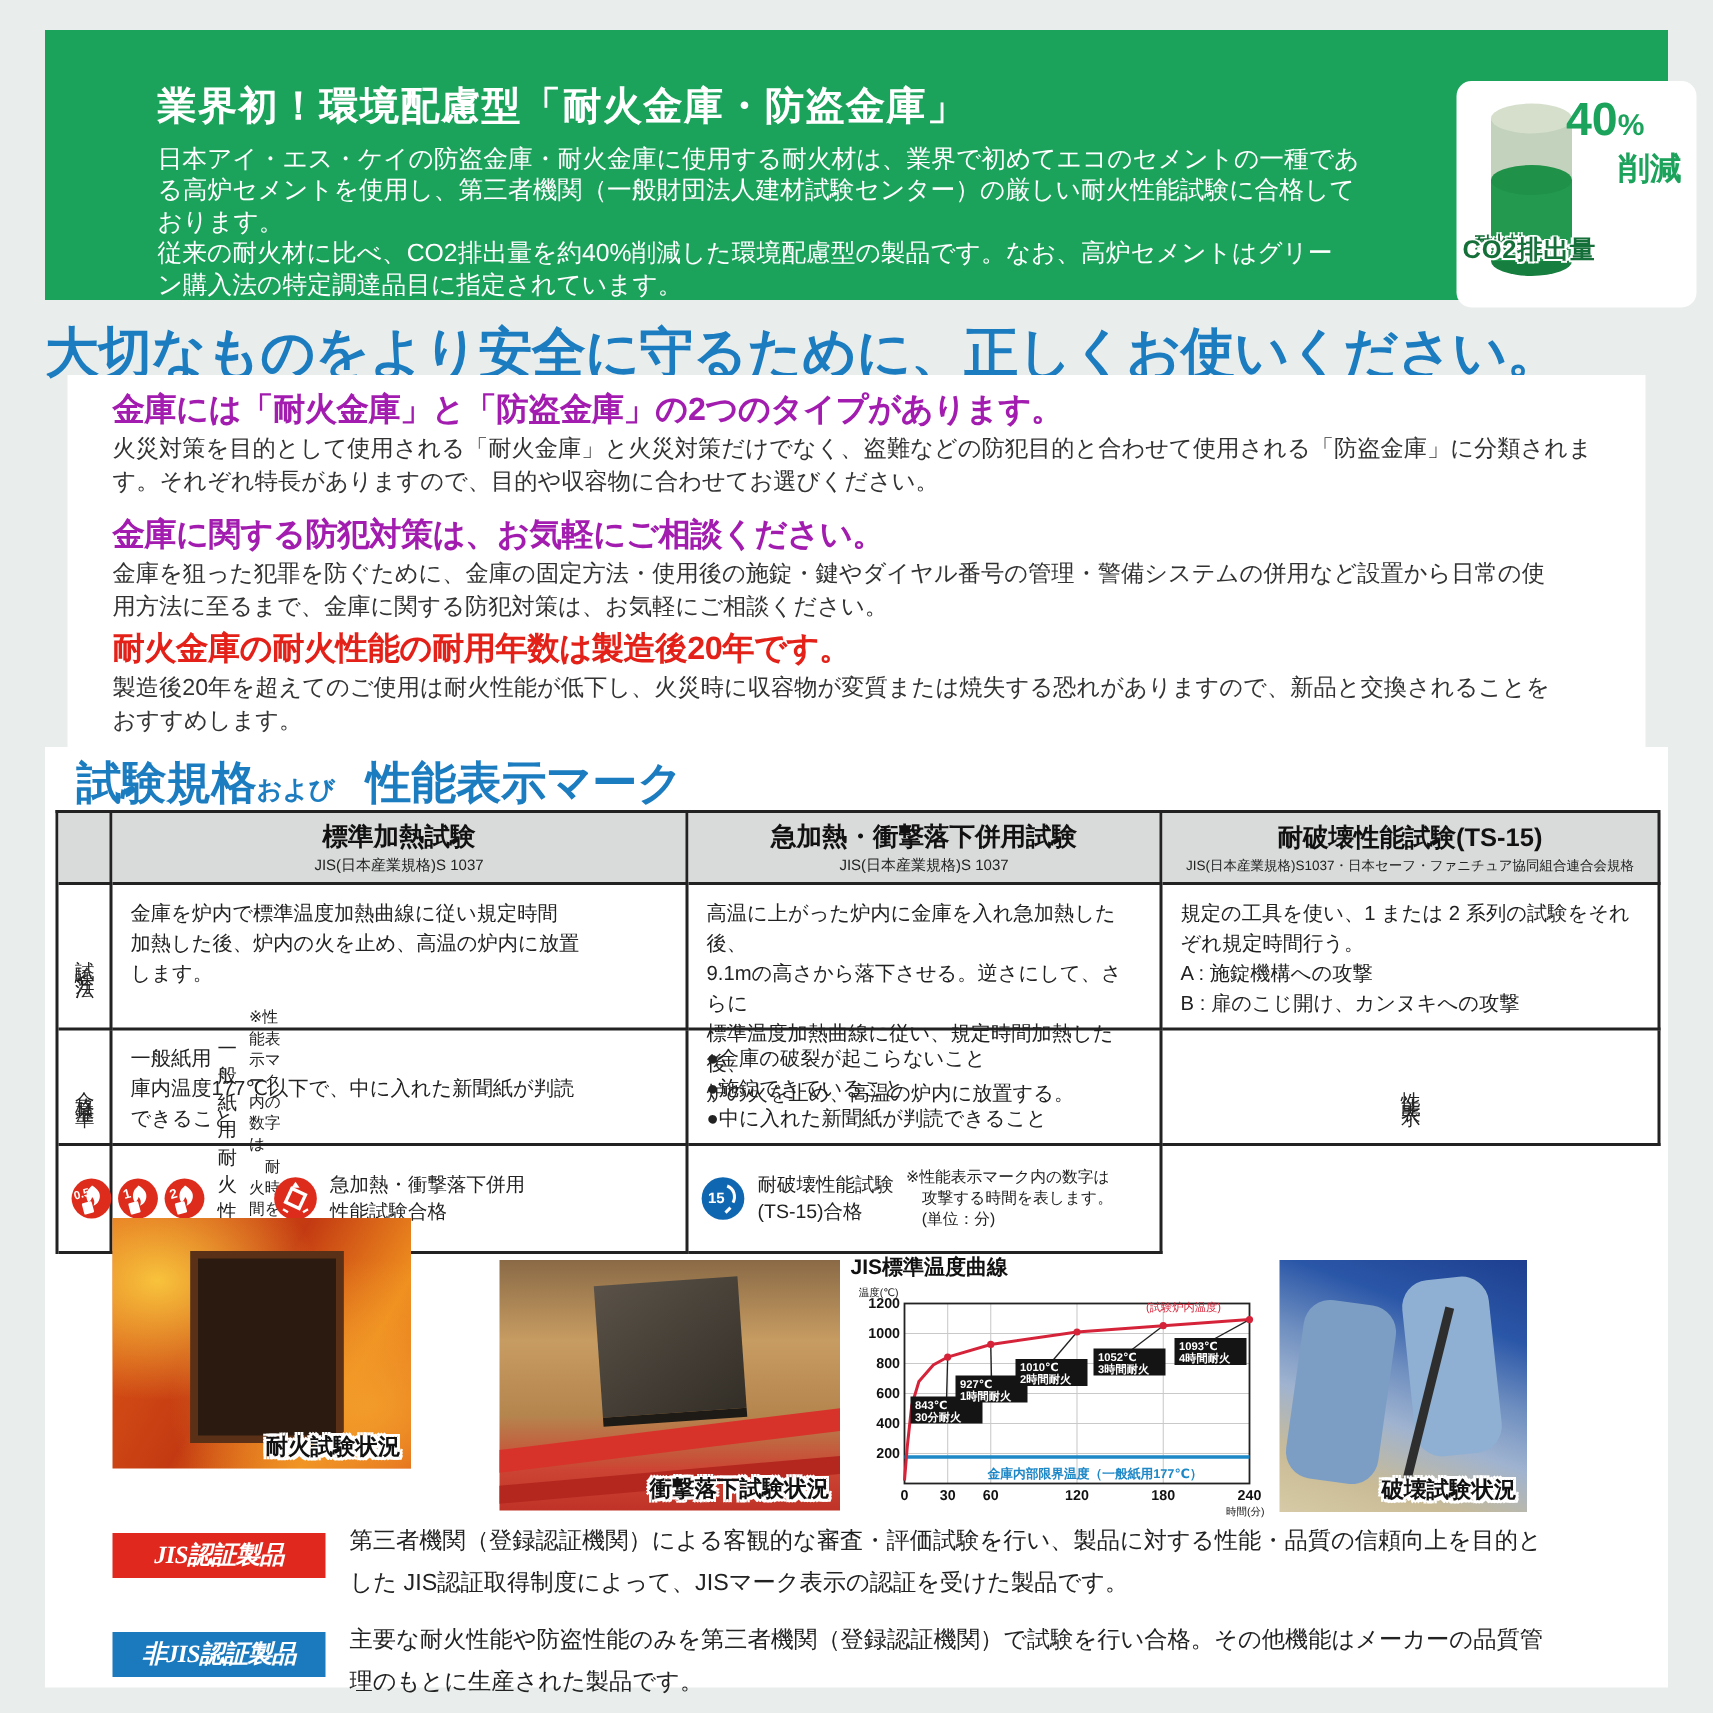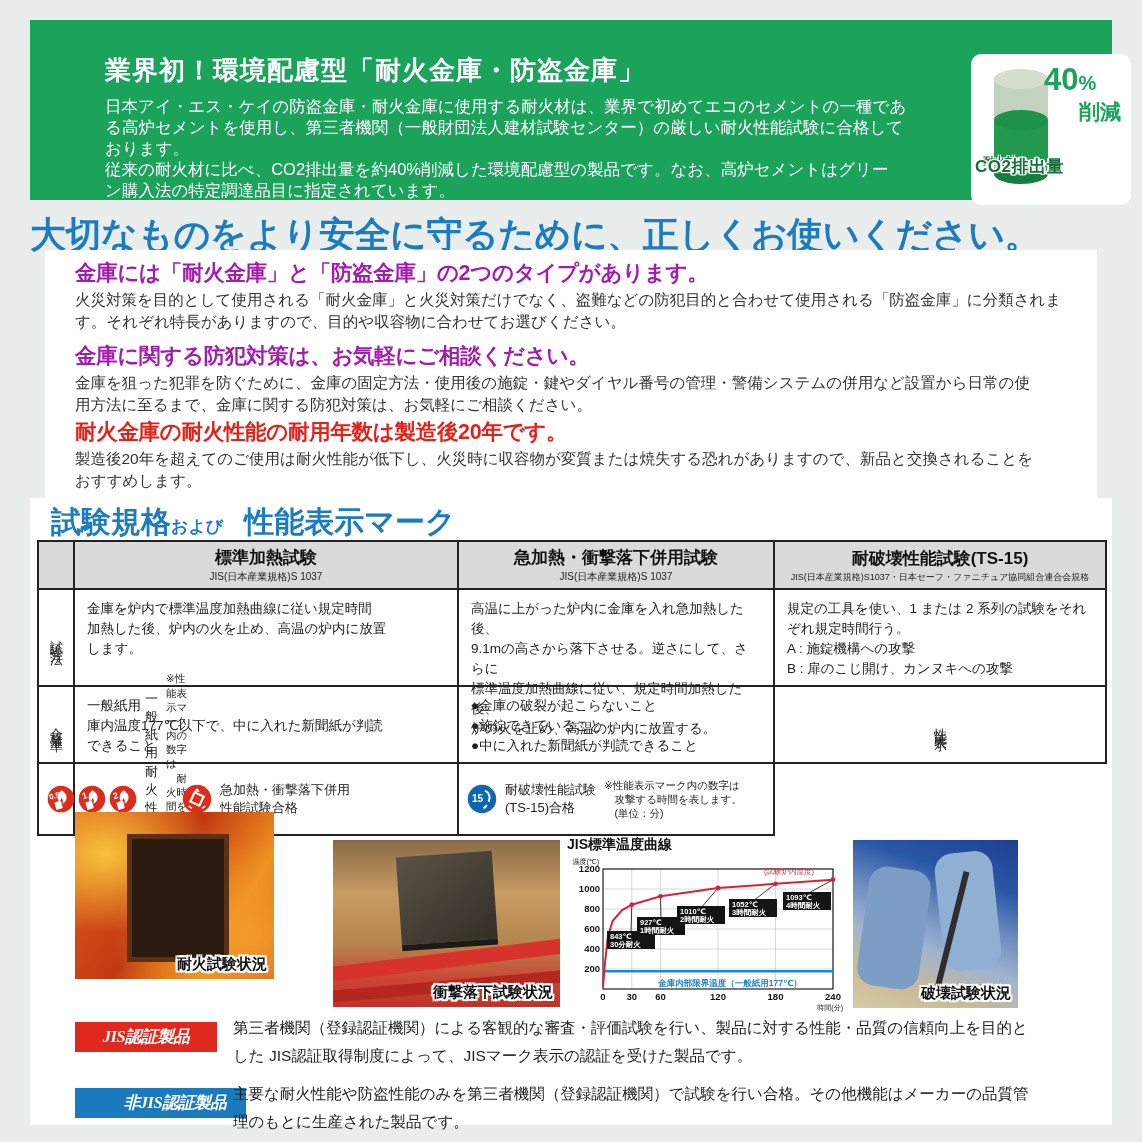--- a/index.html
+++ b/index.html
@@ -294,17 +294,17 @@
   <div class="abs photo photo3">
     <div class="worker1"></div>
     <div class="worker2"></div>
     <div class="crowbar"></div>
     <div class="caption">破壊試験状況</div>
   </div>
 
   <div class="abs badge badge-red" style="left:75px;top:1022px;">JIS認証製品</div>
   <div class="abs cert-text prel" style="left:233px;top:1014px;">第三者機関（登録認証機関）による客観的な審査・評価試験を行い、製品に対する性能・品質の信頼向上を目的と
 した JIS認証取得制度によって、JISマーク表示の認証を受けた製品です。</div>
-  <div class="abs badge badge-blue" style="left:75px;top:1088px;padding-left:29px;">非JIS認証製品</div>
+  <div class="abs badge badge-blue" style="left:75px;top:1088px;">非JIS認証製品</div>
   <div class="abs cert-text prel" style="left:233px;top:1080px;">主要な耐火性能や防盗性能のみを第三者機関（登録認証機関）で試験を行い合格。その他機能はメーカーの品質管
 理のもとに生産された製品です。</div>
 
 </div>
 
 </body></html>

